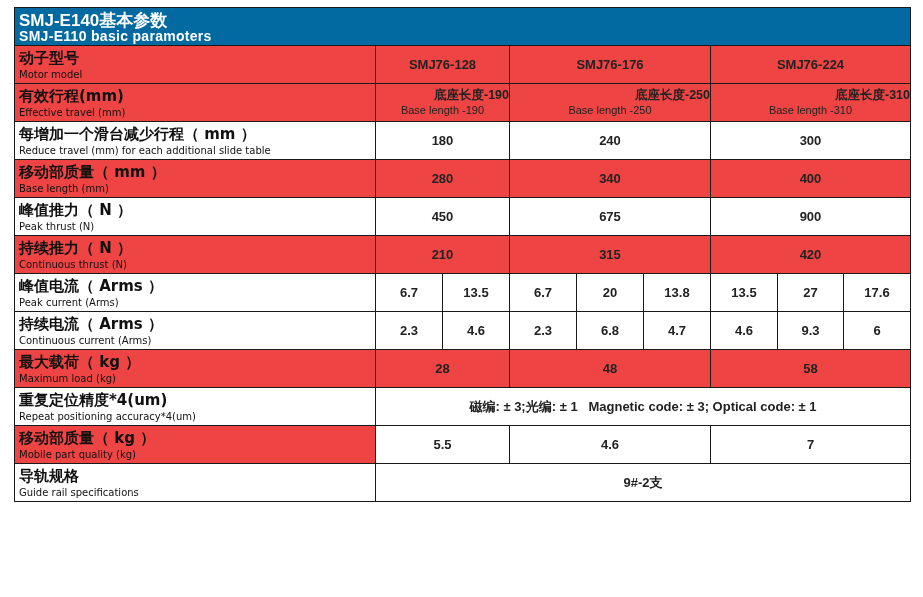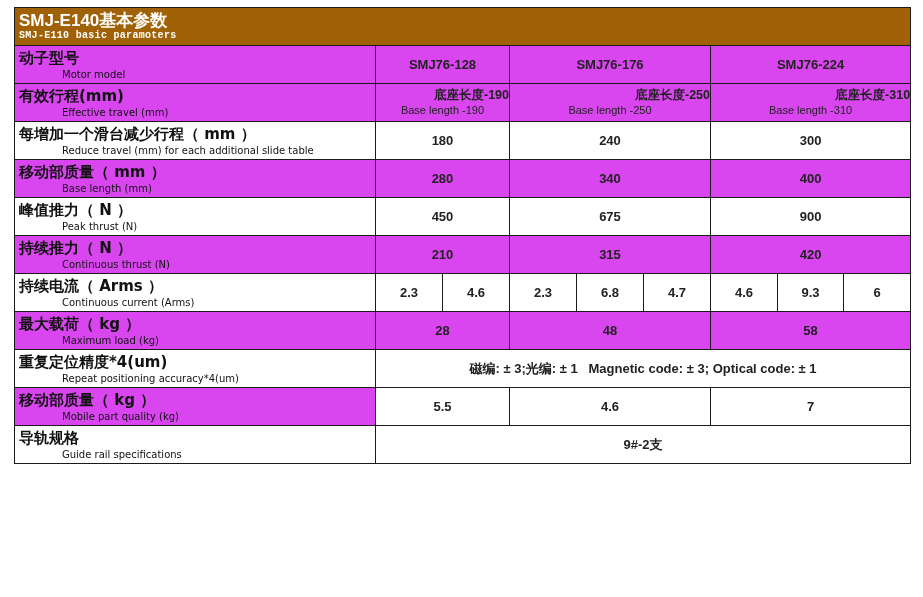--- a/index.html
+++ b/index.html
@@ -3,31 +3,31 @@
   <meta charset="utf-8">
   <style>
     html, body { margin: 0; padding: 0; background: #ffffff; }
     body { width: 923px; height: 597px; position: relative; overflow: hidden;
            font-family: "DejaVu Sans", "Liberation Sans", sans-serif; }
     .tbl { position: absolute; left: 14px; top: 7px; width: 896px;
            border-collapse: collapse; table-layout: fixed; }
     .tbl td { border: 1px solid #1a1a1a; padding: 0; text-align: center;
               vertical-align: middle; color: #222; font-weight: bold; font-size: 13px;
               font-family: "Liberation Sans", "DejaVu Sans", sans-serif; }
-    .hdr td { background: #a16207; border-color: #1a1a1a; height: 37px; text-align: left;
+    .hdr td { background: #0369a1; border-color: #1a1a1a; height: 37px; text-align: left;
               color: #fff; padding-left: 4px; }
     .hdr .t1 { font-size: 17px; font-weight: bold; line-height: 19px; display: block; }
-    .hdr .t2 { font-size: 10px; font-weight: bold; line-height: 12px; display: block; letter-spacing: 0.3px; font-family: Liberation Mono, monospace; }
+    .hdr .t2 { font-size: 14px; font-weight: bold; line-height: 12px; display: block; letter-spacing: 0.3px; }
     tr.r td { height: 37px; }
     td.lbl { text-align: left; padding-left: 4px; }
     td.lbl .zh { display: block; font-size: 15px; font-weight: bold; line-height: 19px; color: #111;
                  font-family: "DejaVu Sans", sans-serif; }
     td.lbl .en { display: block; font-size: 10px; font-weight: normal; line-height: 13px; color: #111;
-                 font-family: "DejaVu Sans", sans-serif; margin-left: 43px; }
-    .g { background: #d946ef; }
+                 font-family: "DejaVu Sans", sans-serif; }
+    .g { background: #ef4444; }
     .w { background: #ffffff; }
     .two .l1 { display: block; font-size: 12.5px; line-height: 15px; text-align: right; }
     .two .l2 { display: block; font-size: 11px; font-weight: normal; line-height: 14px; }
     .small { font-size: 11.5px; margin-top: 8px; }
   </style>
 </head>
 <body>
 
 <table class="tbl">
   <colgroup>
@@ -113,20 +113,34 @@
   <tr class="r">
     <td class="lbl g">
       <span class="zh">持续推力（ N ）</span>
       <span class="en">Continuous thrust (N)</span>
     </td>
     <td class="g" colspan="2">210</td>
     <td class="g" colspan="3">315</td>
     <td class="g" colspan="3">420</td>
   </tr>
 
+  <tr class="r">
+    <td class="lbl w">
+      <span class="zh">峰值电流（ Arms ）</span>
+      <span class="en">Peak current (Arms)</span>
+    </td>
+    <td class="w">6.7</td>
+    <td class="w">13.5</td>
+    <td class="w">6.7</td>
+    <td class="w">20</td>
+    <td class="w">13.8</td>
+    <td class="w">13.5</td>
+    <td class="w">27</td>
+    <td class="w">17.6</td>
+  </tr>
 
   <tr class="r">
     <td class="lbl w">
       <span class="zh">持续电流（ Arms ）</span>
       <span class="en">Continuous current (Arms)</span>
     </td>
     <td class="w">2.3</td>
     <td class="w">4.6</td>
     <td class="w">2.3</td>
     <td class="w">6.8</td>

